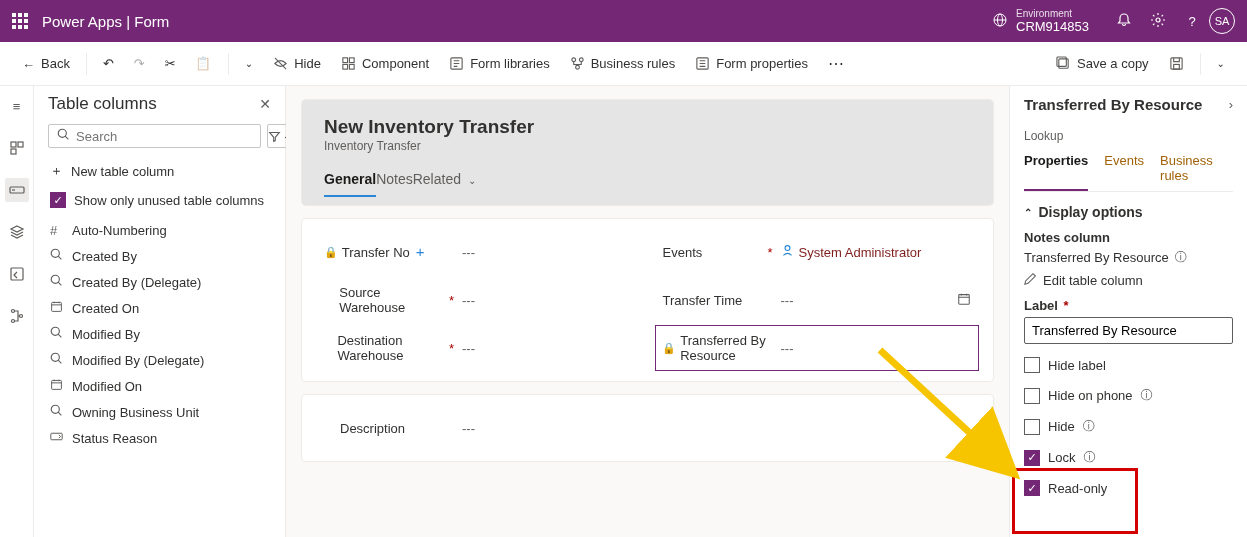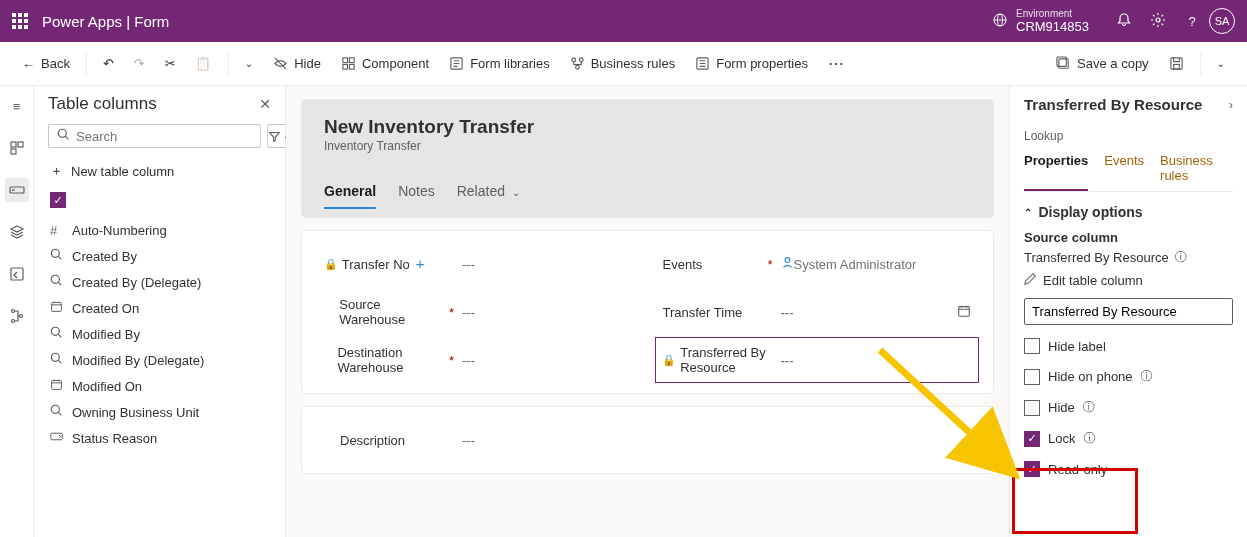--- a/index.html
+++ b/index.html
@@ -45,35 +45,35 @@
   .chk.checked { background: #742774; border-color: #742774; color: #fff; font-size: 11px; }
   .col-list { margin-top: 4px; }
   .col-item { display: flex; align-items: center; gap: 8px; padding: 5px 2px; cursor: pointer; color: #323130; }
   .col-icon { width: 14px; color: #605e5c; }
 
   
   .canvas { flex: 1; background: #faf9f8; padding: 14px 16px; overflow: hidden; position: relative; }
   .form-card { background: #e5e5e5; border-radius: 4px; padding: 16px 22px 8px; box-shadow: 0 0 0 1px #edebe9; margin-bottom: 14px; }
   .form-title { font-size: 19px; font-weight: 600; }
   .form-subtitle { font-size: 12px; color: #605e5c; margin-top: 1px; }
-  .tabs { display: flex; gap: 22px; margin-top: 30px; }
+  .tabs { display: flex; margin-top: 18px; }
   .tab { padding-bottom: 8px; cursor: pointer; font-size: 14px; color: #605e5c; border-bottom: 2px solid transparent; }
   .tab.active { color: #1b1a19; font-weight: 600; border-bottom-color: #2b88d8; }
   .tab .chev { font-size: 10px; margin-left: 3px; }
   .section-card { background: #fff; border-radius: 4px; padding: 18px 22px; box-shadow: 0 0 0 1px #edebe9; margin-bottom: 14px; }
   .field-grid { display: flex; gap: 30px; }
   .field-col { flex: 1; display: flex; flex-direction: column; gap: 18px; }
   .field { display: flex; align-items: center; gap: 8px; min-height: 30px; }
   .field-label { width: 130px; font-size: 13px; color: #323130; display: flex; align-items: center; gap: 4px; }
   .field-label.narrow { width: 110px; }
   .lock-ic { font-size: 11px; color: #605e5c; }
   .req { color: #a80000; margin-left: 2px; }
   .rec { color: #2b88d8; margin-left: 2px; font-size: 15px; line-height: 8px; }
   .field-val { flex: 1; font-size: 13px; color: #605e5c; }
-  .field-val.link { color: #737373; display: flex; align-items: center; }
+  .field-val.link { color: #7f1d1d; display: flex; align-items: center; gap: 5px; }
   .field.selected { outline: 1.5px solid #742774; outline-offset: 3px; padding: 4px; margin: -4px; }
   .cal-ic { color: #605e5c; margin-left: auto; }
 
   
   .props { width: 238px; border-left: 1px solid #edebe9; padding: 10px 14px; overflow-y: auto; }
   .props-head { display: flex; align-items: center; justify-content: space-between; }
   .props-head h3 { font-size: 15px; font-weight: 600; }
   .props-sub { font-size: 12px; color: #605e5c; margin-top: 16px; margin-bottom: 10px; }
   .props-tabs { display: flex; gap: 16px; border-bottom: 1px solid #edebe9; margin-bottom: 12px; }
   .props-tab { padding-bottom: 6px; font-size: 13px; cursor: pointer; color: #a16207; border-bottom: 2px solid transparent; }
@@ -270,20 +270,21 @@
           </svg>
         <span style="font-size:9px">⌄</span>
       </div>
     </div>
     <div class="new-col">
       <span>＋</span>
       <span>New table column</span>
     </div>
     <div class="chk-row">
       <span class="chk checked">✓</span>
+      <span>Show only unused table columns</span>
     </div>
     <div class="col-list" id="col-list">
         <div class="col-item">
           <span class="col-icon">#</span>
           <span>Auto-Numbering</span>
         </div>
         <div class="col-item">
           <span class="col-icon"><svg width="13" height="13" viewBox="0 0 16 16" fill="none" stroke="#605e5c" stroke-width="1.4">
               <circle cx="6.5" cy="6.5" r="5"></circle>
               <path d="M10 10 l4 4"></path>
@@ -435,30 +436,33 @@
     <div class="props-sub">Lookup</div>
     <div class="props-tabs">
       <span class="props-tab active">Properties</span>
       <span class="props-tab">Events</span>
       <span class="props-tab">Business rules</span>
     </div>
     <div class="sect-head">
       <span style="font-size:10px">⌃</span>
       <span>Display options</span>
     </div>
-    <div class="prop-lbl">Source column</div>
+    <div class="prop-lbl">Notes column</div>
     <div class="prop-val">
       <span>Transferred By Resource</span>
       <span class="info-ic">ⓘ</span>
     </div>
     <div class="edit-link">
       <span><svg width="13" height="13" viewBox="0 0 16 16" fill="none" stroke="#605e5c" stroke-width="1.3">
             <path d="M11 2 l3 3-9 9-4 1 1-4 z"></path>
           </svg></span>
       <span>Edit table column</span>
+    </div>
+    <div class="prop-lbl">
+      <span>Label</span> <span class="req">*</span>
     </div>
     <input class="txt-input" value="Transferred By Resource" style="">
     <div style="height:6px"></div>
     <div class="chk-line">
       <span class="chk"></span>
       <span>Hide label</span>
     </div>
     <div class="chk-line">
       <span class="chk"></span>
       <span>Hide on phone</span>

